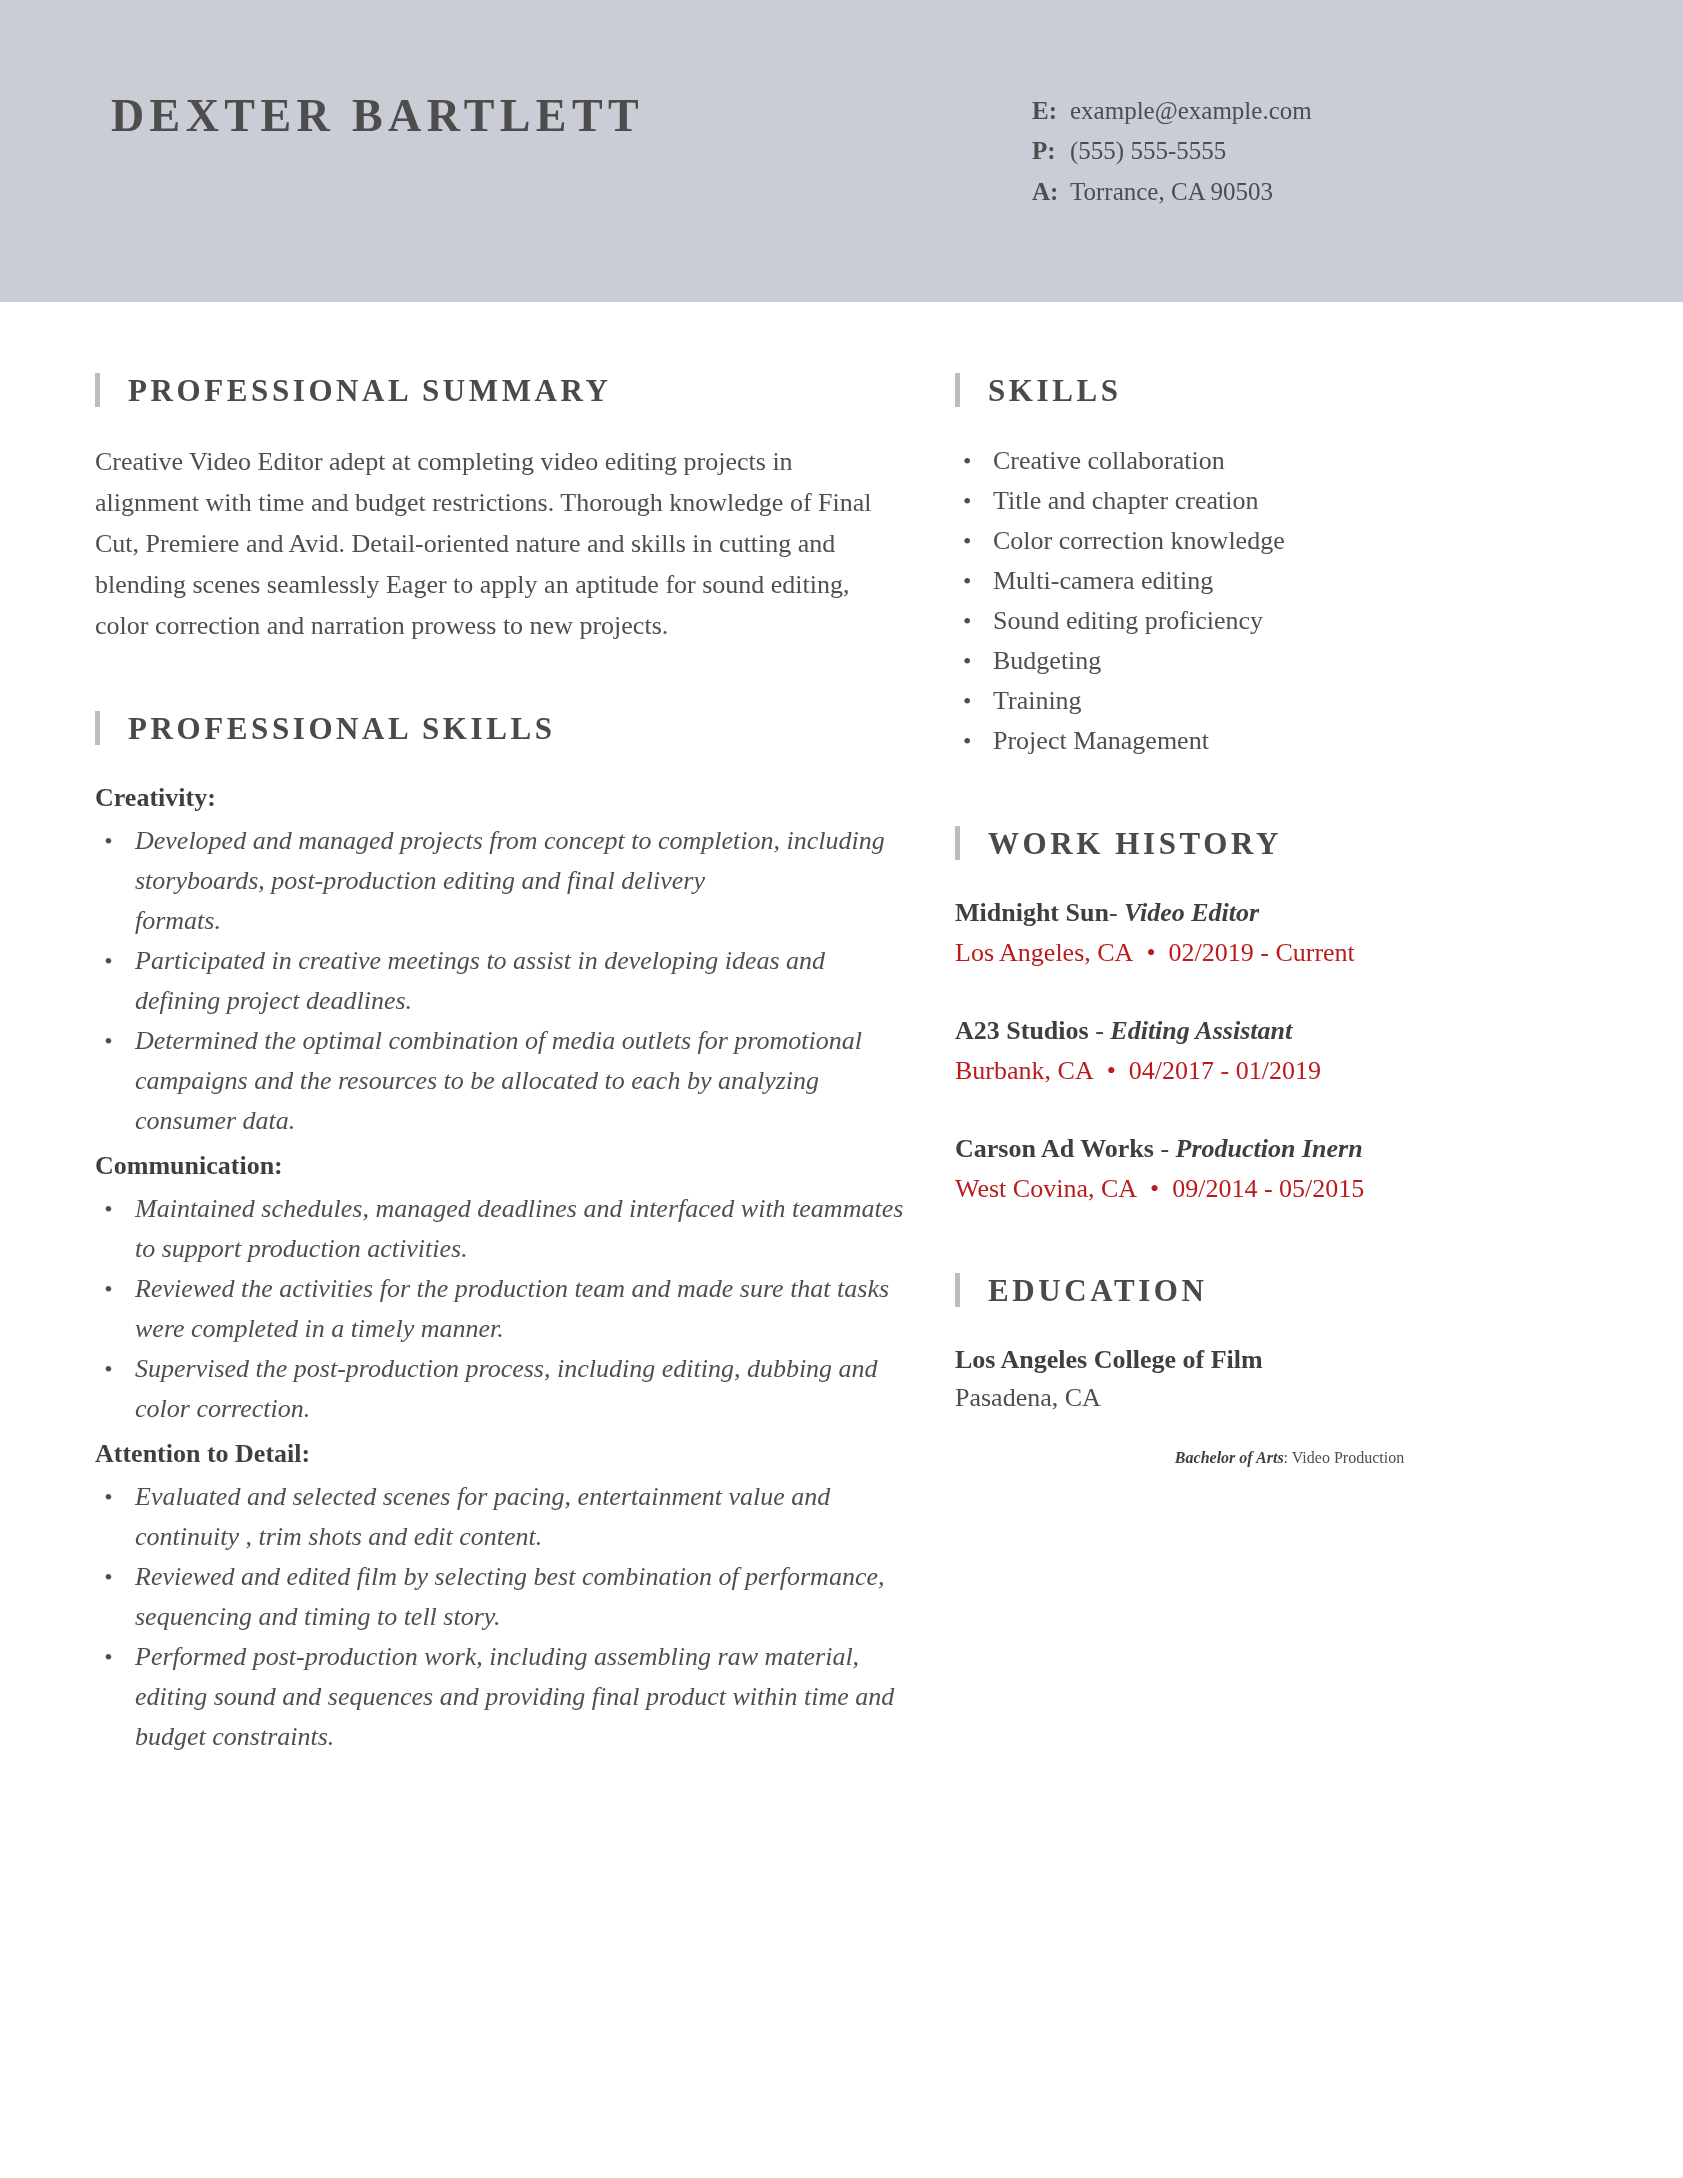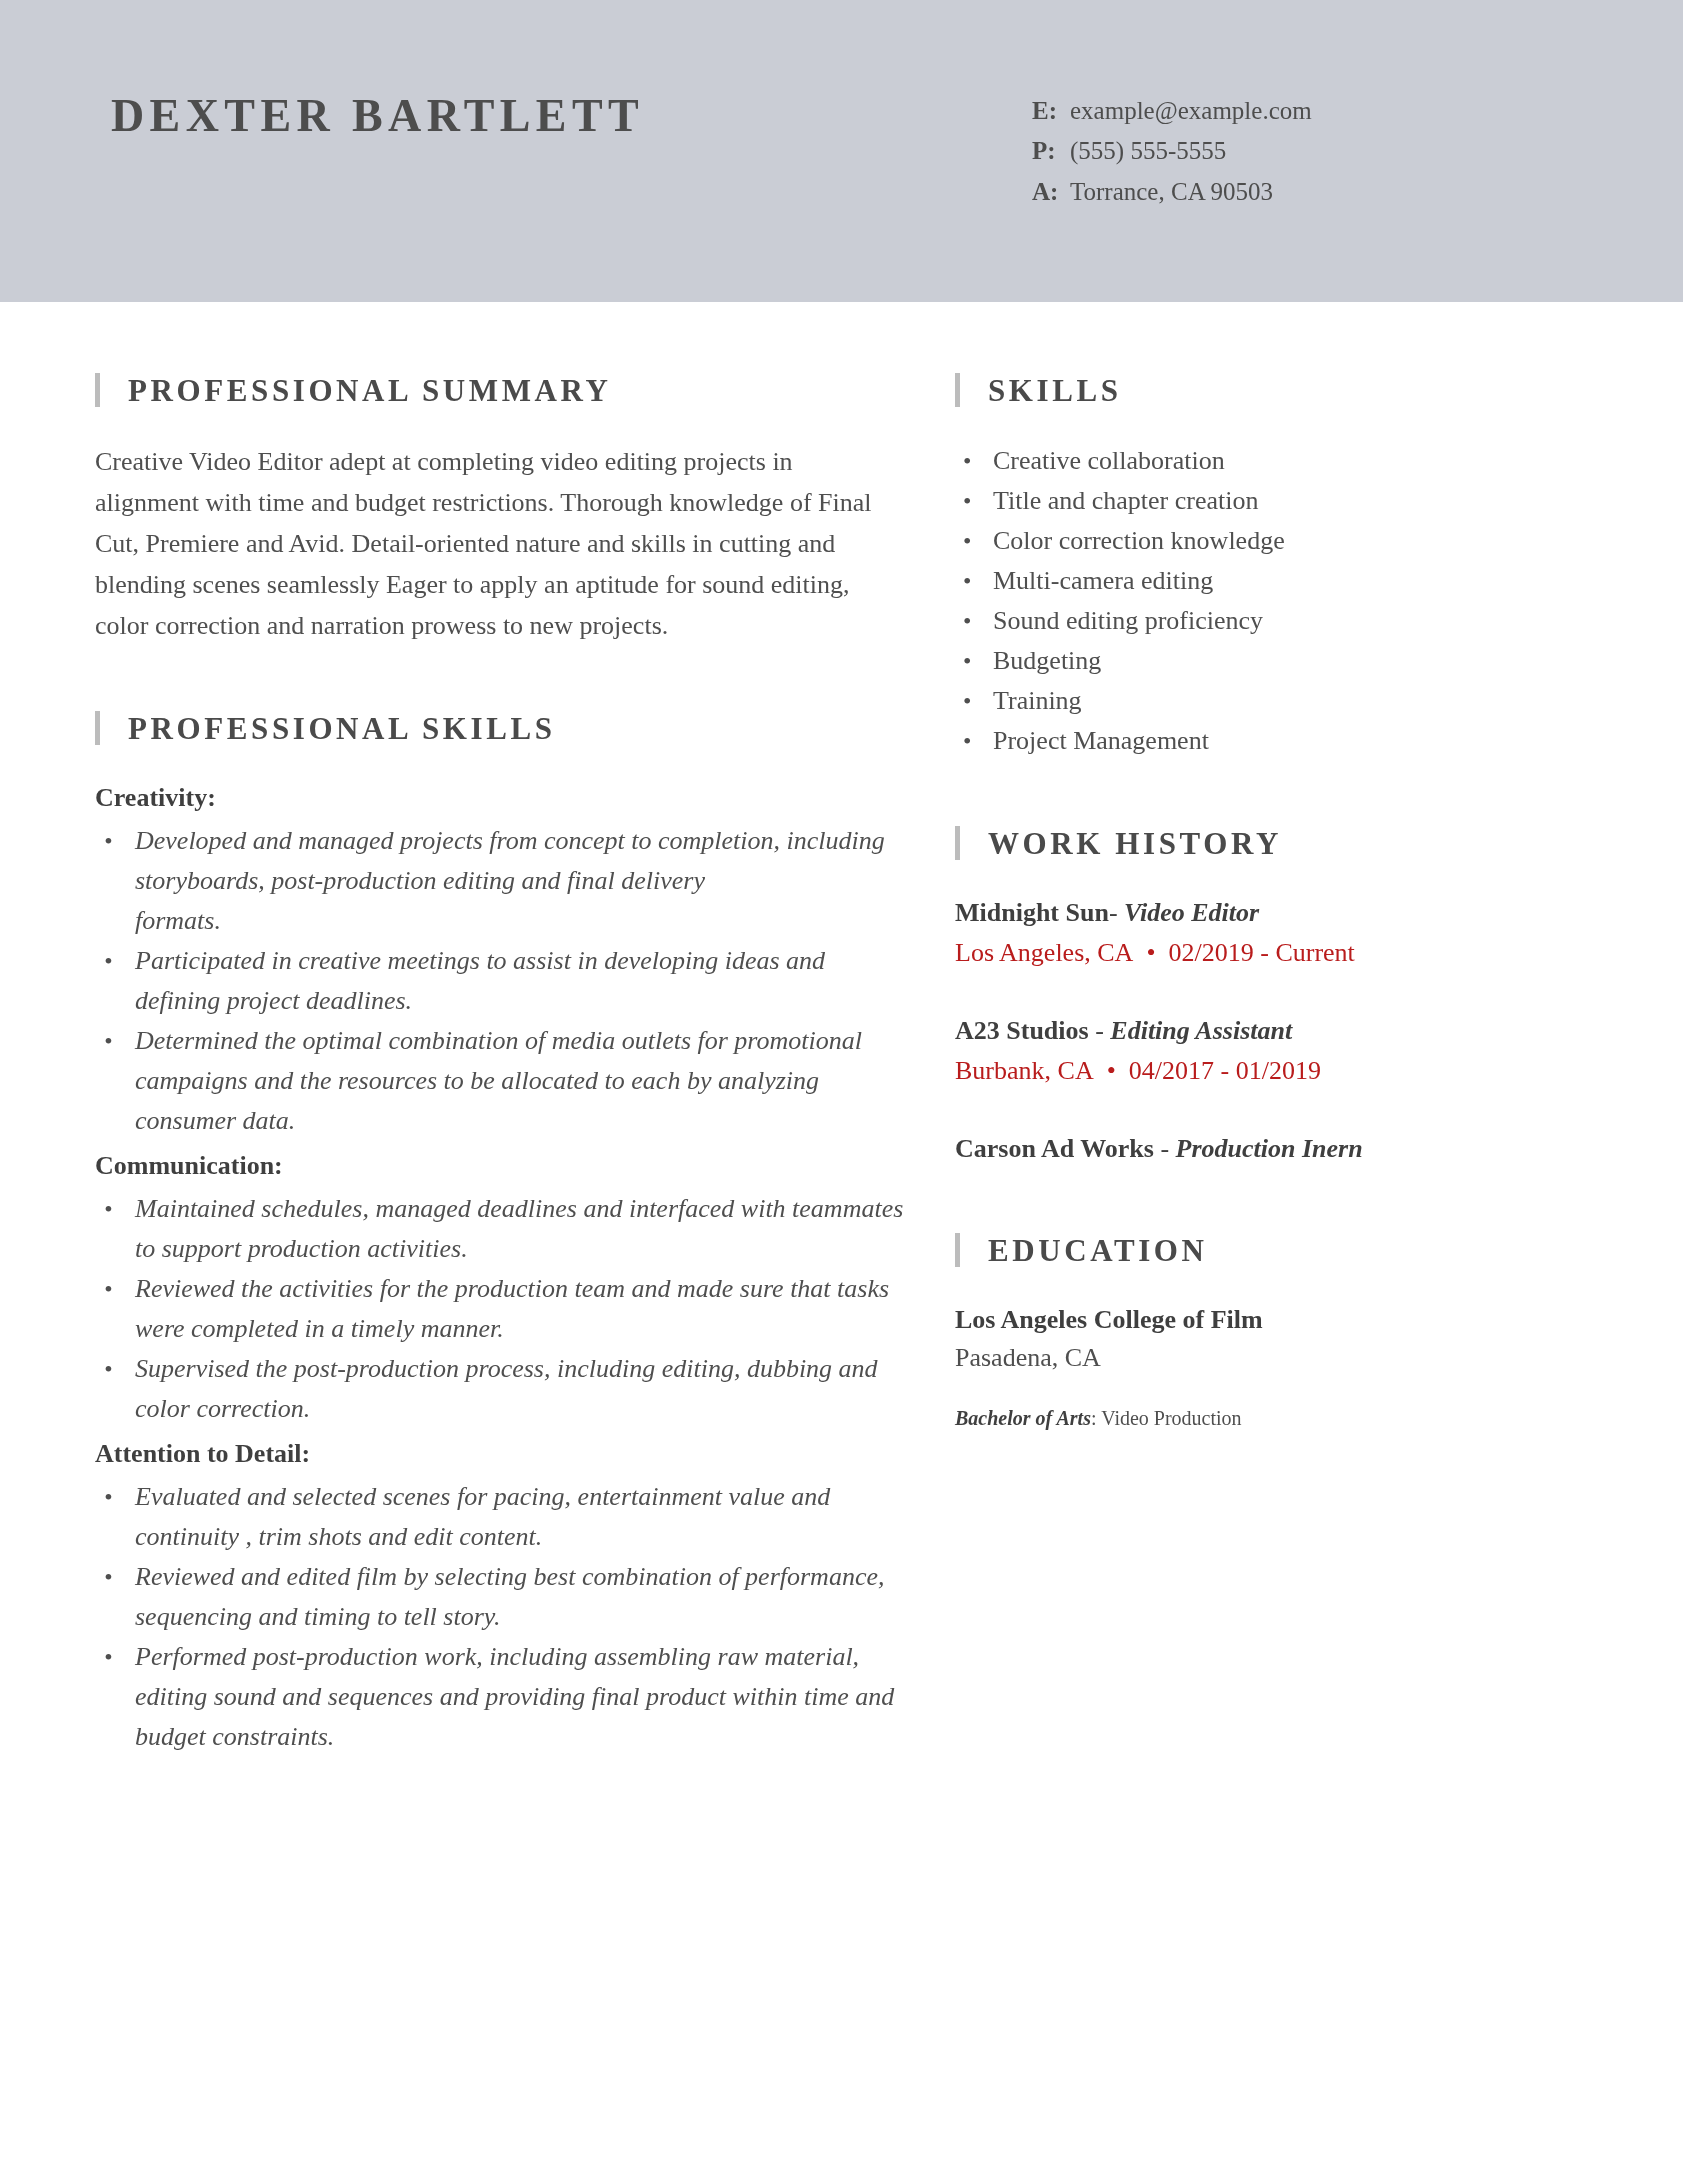--- a/index.html
+++ b/index.html
@@ -200,23 +200,24 @@
     color: #3f3f3f;
     line-height: 38px;
   }
   .edu-place {
     font-size: 26px;
     color: #4f4f4f;
     line-height: 38px;
     margin-bottom: 22px;
   }
   .edu-degree-line {
-    font-size: 20px;
-    color: #4f4f4f;
-    line-height: 38px;
+    font-size: 16px;
+    color: #4f4f4f;
+    line-height: 38px;
+    text-align: center;
   }
   .edu-degree {
     font-style: italic;
     font-weight: 700;
     color: #3f3f3f;
   }
 </style>
 </head>
 <body>
 
@@ -328,20 +329,23 @@
         </div>
         <div class="job-meta">
           <span>Burbank, CA</span>&nbsp;&nbsp;<span>•</span>&nbsp;&nbsp;<span>04/2017 - 01/2019</span>
         </div>
       </div>
 
       <div class="job">
         <div class="job-title-line">
           <span class="job-company">Carson Ad Works</span><span class="job-sep"> - </span><span class="job-role">Production Inern</span>
         </div>
+        <div class="job-meta">
+          <span>West Covina, CA</span>&nbsp;&nbsp;<span>•</span>&nbsp;&nbsp;<span>09/2014 - 05/2015</span>
+        </div>
       </div>
 
     </div>
 
     <div class="section">
       <div class="section-head">
         <span class="section-bar"></span>
         <span class="section-title">EDUCATION</span>
       </div>
       <div class="edu-school">Los Angeles College of Film</div>

